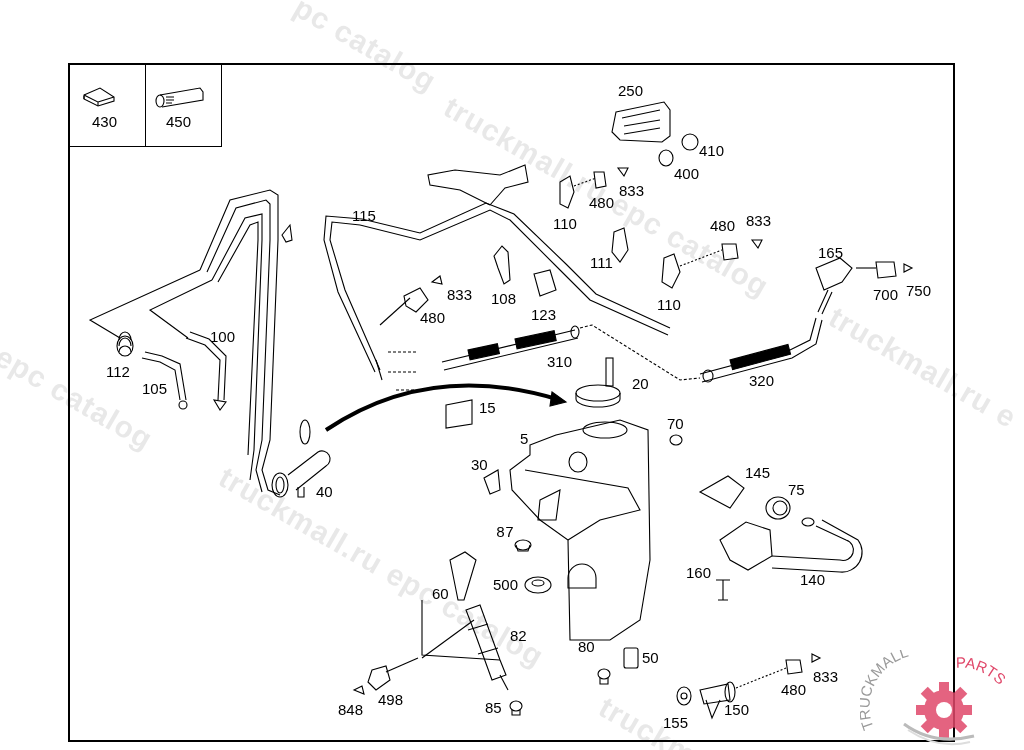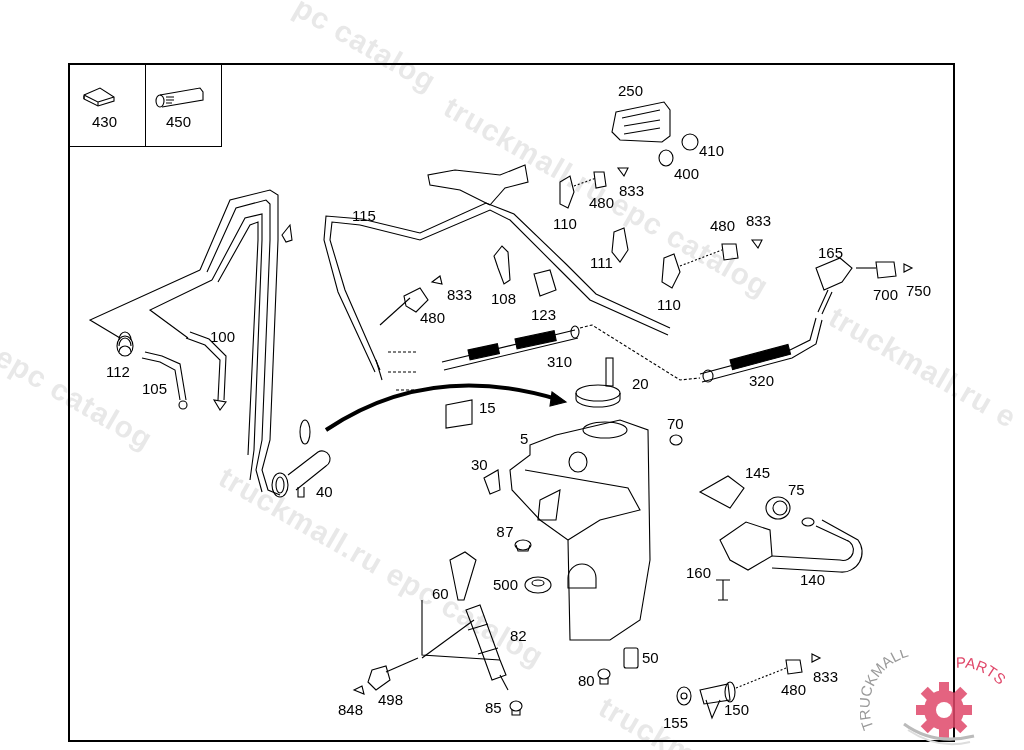--- a/index.html
+++ b/index.html
@@ -208,21 +208,21 @@
   <span class="callout" style="left:471px;top:457px;">30</span>
   <span class="callout" style="left:745px;top:465px;">145</span>
   <span class="callout" style="left:788px;top:482px;">75</span>
   <span class="callout" style="left:496px;top:526px;font-family:Liberation Mono, monospace;">87</span>
   <span class="callout" style="left:686px;top:565px;">160</span>
   <span class="callout" style="left:800px;top:572px;">140</span>
   <span class="callout" style="left:493px;top:577px;">500</span>
   <span class="callout" style="left:432px;top:586px;">60</span>
   <span class="callout" style="left:510px;top:628px;">82</span>
   <span class="callout" style="left:642px;top:650px;">50</span>
-  <span class="callout" style="left:578px;top:673px;">80</span>
+  <span class="callout" style="left:578px;top:639px;">80</span>
   <span class="callout" style="left:338px;top:702px;">848</span>
   <span class="callout" style="left:378px;top:692px;">498</span>
   <span class="callout" style="left:485px;top:700px;">85</span>
   <span class="callout" style="left:663px;top:715px;">155</span>
   <span class="callout" style="left:724px;top:702px;">150</span>
   <span class="callout" style="left:781px;top:682px;">480</span>
   <span class="callout" style="left:813px;top:669px;">833</span>
 
   <svg class="art" width="1024" height="750" viewBox="0 0 1024 750">
     <g fill="none" stroke="#000" stroke-width="1.1">

